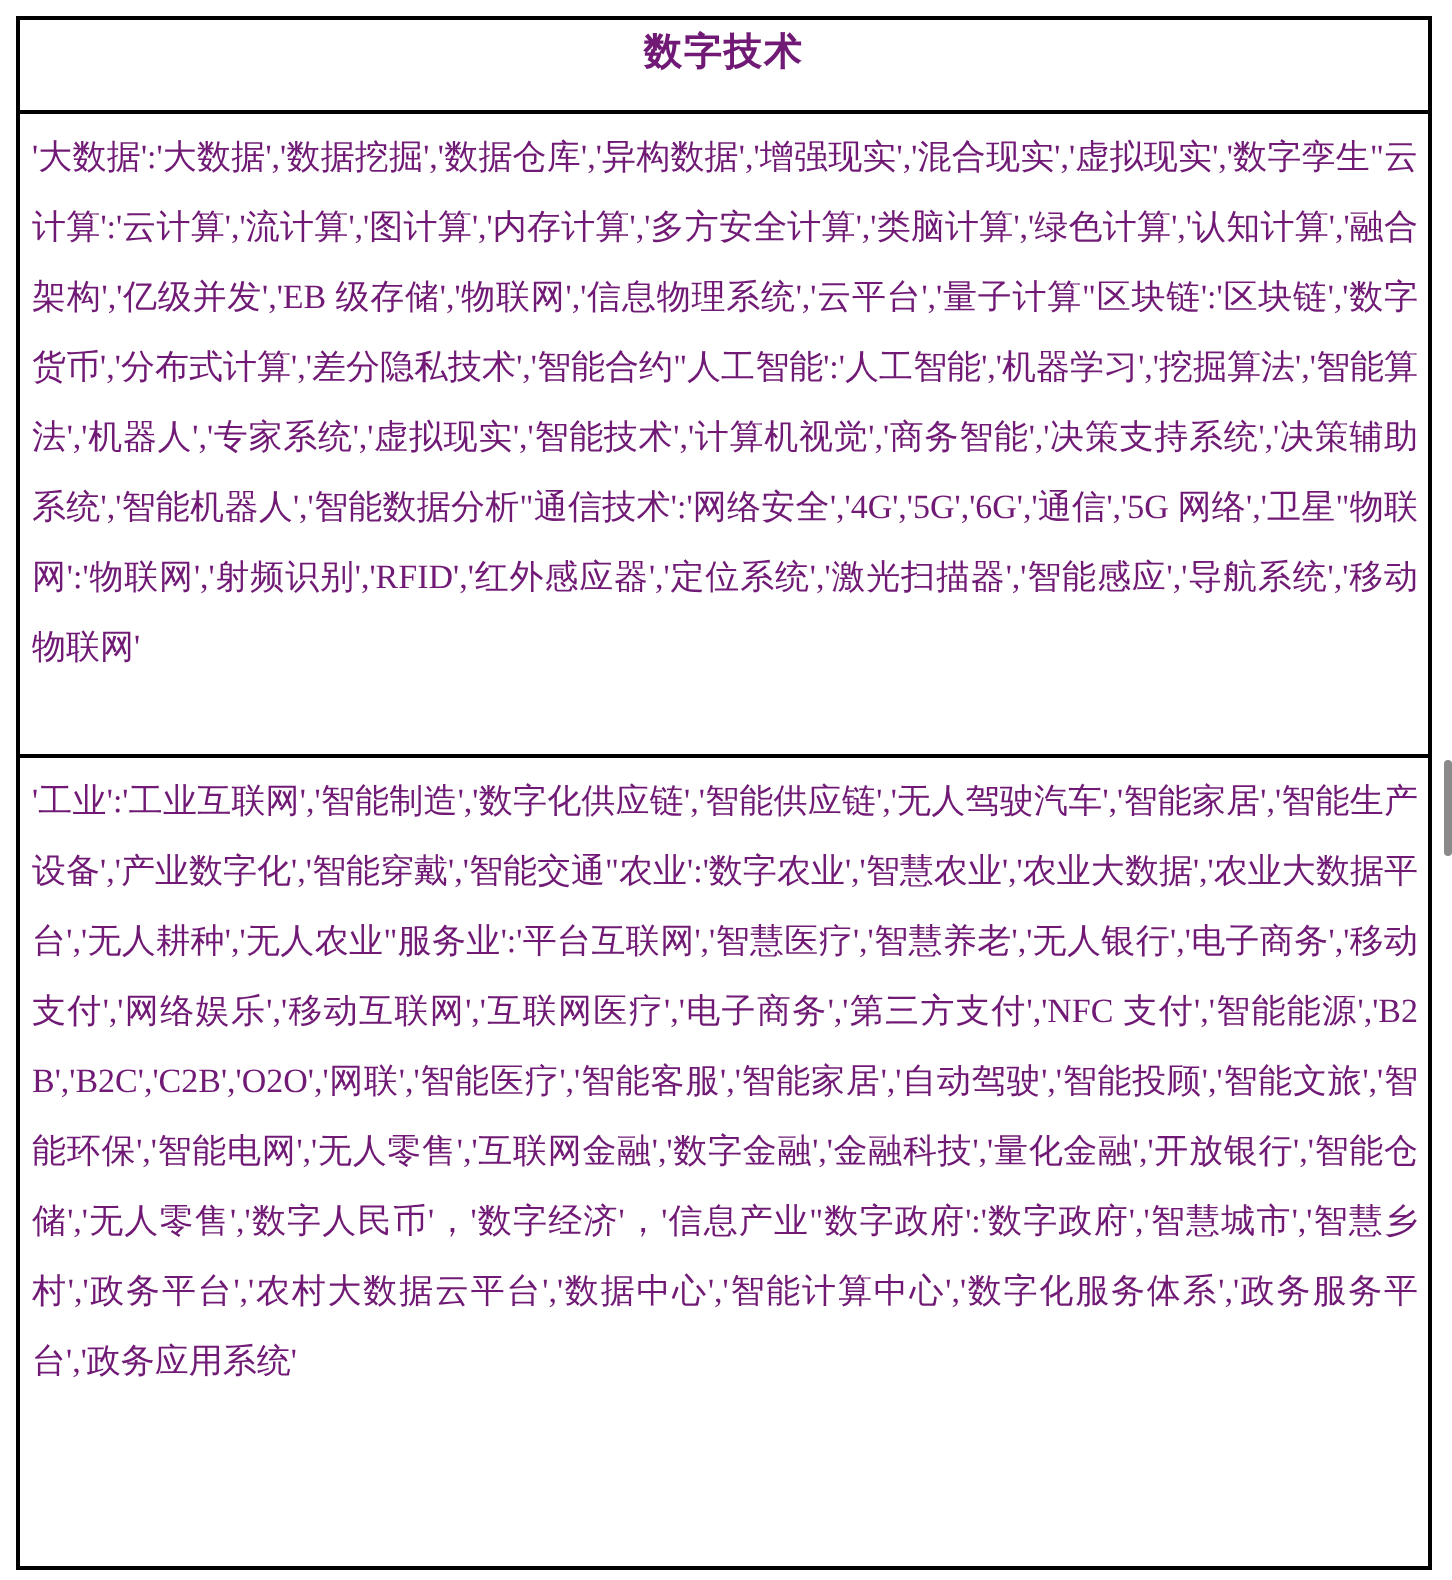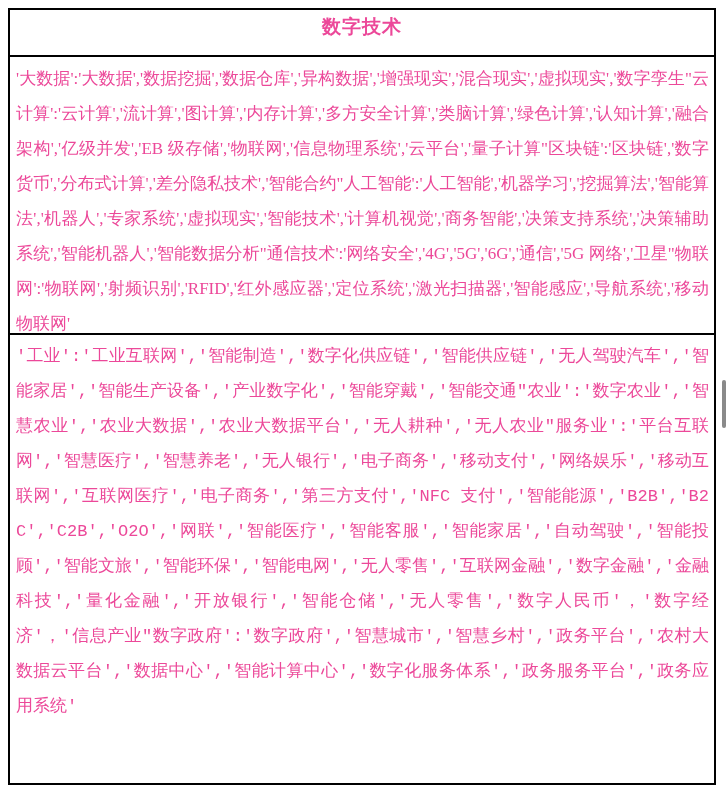--- a/index.html
+++ b/index.html
@@ -7,21 +7,21 @@
     padding: 0;
     background: #ffffff;
   }
   .page {
     position: relative;
     width: 726px;
     height: 790px;
     background: #ffffff;
     overflow: hidden;
     font-family: "Liberation Serif", "DejaVu Serif", serif;
-    color: #ec4899;
+    color: #701a75;
   }
   .doc-table {
     position: absolute;
     left: 8px;
     top: 8px;
     width: 708px;
     height: 777px;
     border: 2px solid #000000;
     box-sizing: border-box;
     background: #ffffff;
@@ -38,26 +38,25 @@
   .header-row-2 { height: 50px; }
   .header-text {
     display: inline-block;
     padding-top: 5px;
     font-size: 19px;
     font-weight: 700;
     letter-spacing: 1px;
     line-height: 24px;
   }
   .body-row-1 {
-    height: 278px;
+    height: 322px;
     border-bottom: 2px solid #000000;
   }
   .body-row-2 {
     height: 354px;
-    font-family: Liberation Mono, monospace;
   }
   .body-text {
     box-sizing: border-box;
     padding: 4px 5px 0 6px;
     font-size: 17px;
     line-height: 35px;
     text-align: justify;
     text-justify: inter-character;
     word-break: break-all;
   }

